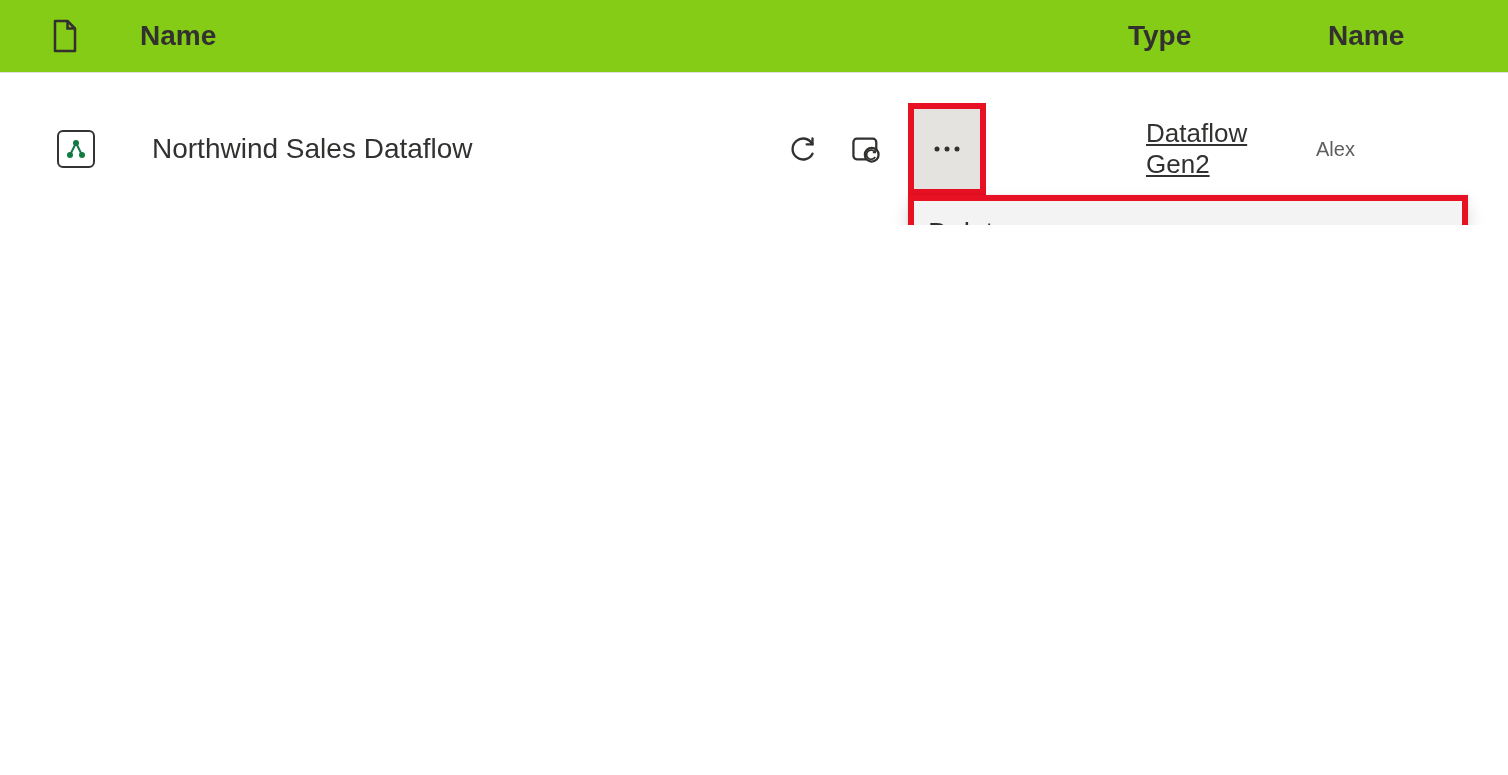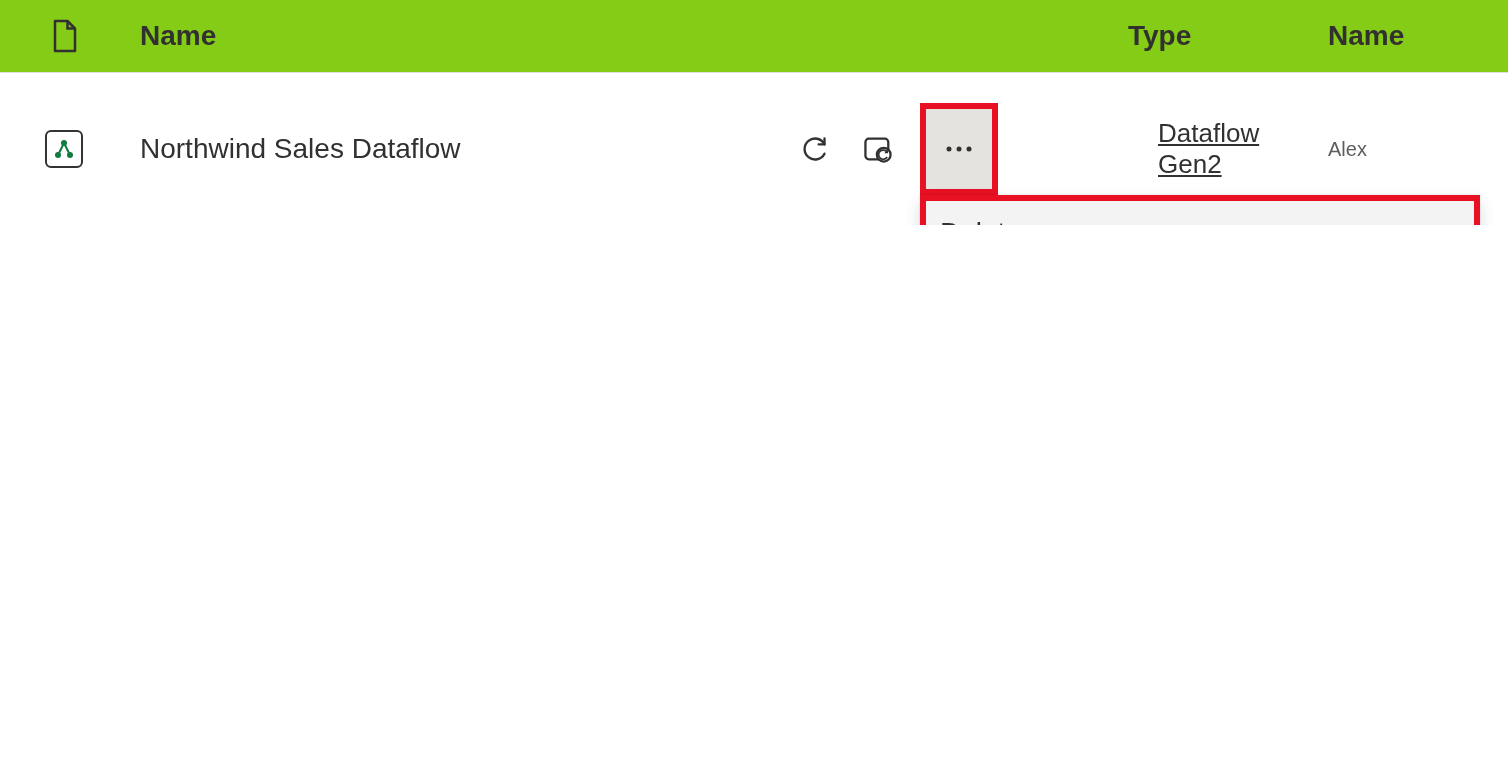--- a/index.html
+++ b/index.html
@@ -39,21 +39,21 @@
     }
     .header-owner {
       font-weight: 600;
       font-size: 28px;
       color: #323130;
     }
     .table-row {
       display: grid;
       grid-template-columns: 140px 1fr 120px 200px 180px;
       align-items: center;
-      padding: 30px 0;
+      padding: 30px 12px;
     }
     .row-icon-cell {
       display: flex;
       align-items: center;
       justify-content: flex-start;
       padding-left: 45px;
     }
     .dataflow-icon {
       width: 38px;
       height: 38px;

